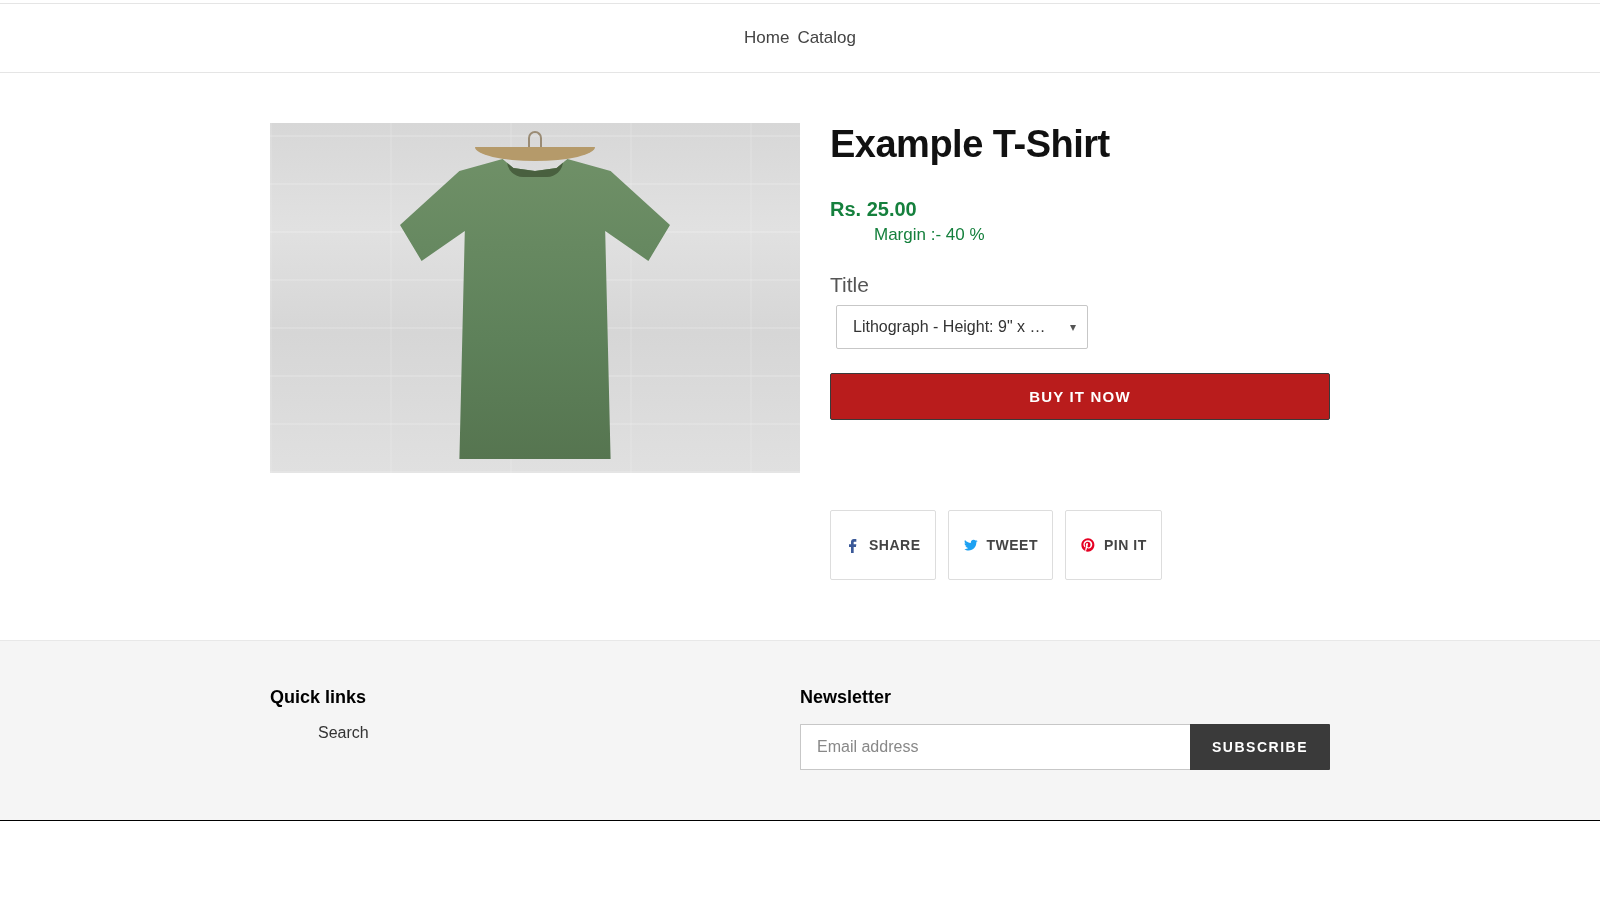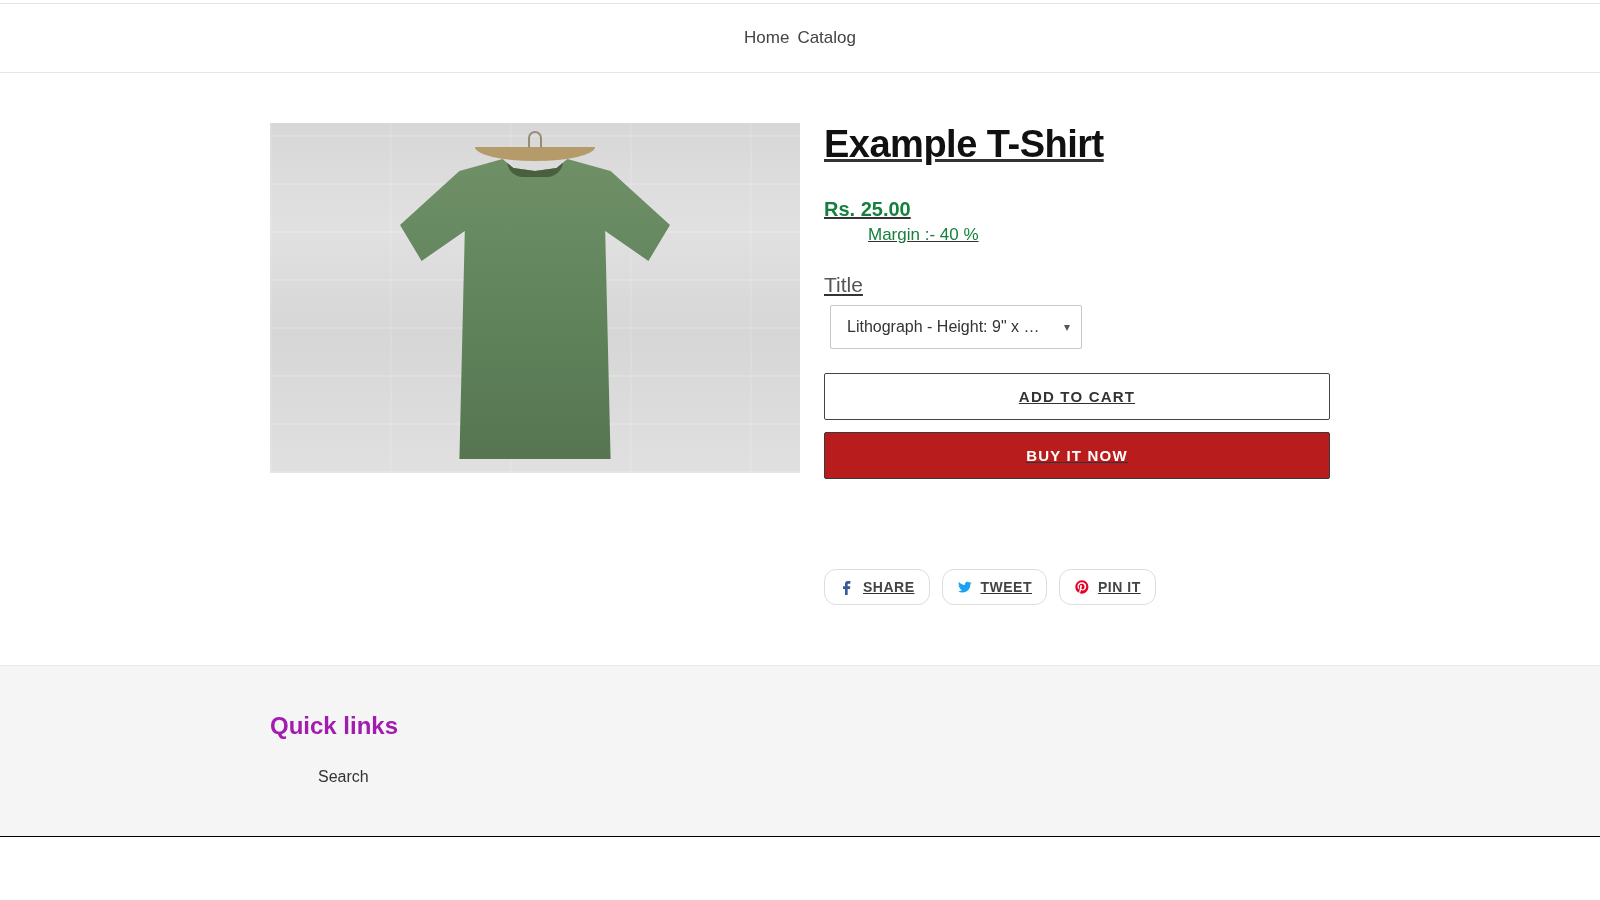--- a/index.html
+++ b/index.html
@@ -22,23 +22,22 @@
   nav a {
     color: #444;
     text-decoration: none;
     font-size: 17px;
     cursor: pointer;
   }
   .main {
     max-width: 1100px;
     margin: 50px auto 60px auto;
     display: flex;
-    gap: 24px;
+    gap: 30px;
     padding: 0 20px;
-    text-decoration: underline;
   }
   .product-image {
     flex: 0 0 530px;
     height: 350px;
     background: linear-gradient(180deg,#d7d7d7 0%, #e1e1e1 30%, #d6d6d6 60%, #e0e0e0 100%);
     position: relative;
     overflow: hidden;
   }
   
   .product-image::before{
@@ -131,35 +130,35 @@
     background:#fff;border:1px solid #444;color:#333;margin-bottom:12px;
   }
   .btn-dark{
     background:#b91c1c;color:#fff;border:1px solid #3a3a3a;
   }
   .share-row{
     display:flex;gap:12px;margin-top:90px;
   }
   .share-btn{
     display:flex;align-items:center;gap:8px;
-    border:1px solid #ddd;border-radius:12px;
-    padding:9px 14px;font-size:14px;font-weight:600;letter-spacing:0.5px;
+    border:1px solid #ddd;border-radius:2px;
+    padding:26px 14px;font-size:14px;font-weight:600;letter-spacing:0.5px;
     color:#444;cursor:pointer;background:#fff;
   }
   .share-btn svg{width:16px;height:16px;display:block;}
   footer{
     background:#f5f5f5;border-top:1px solid #e8e8e8;
     padding:46px 0 50px 0;
   }
   .footer-inner{
     max-width:1100px;margin:0 auto;display:flex;justify-content:space-between;
     padding:0 20px;gap:40px;
   }
   .footer-col h3{
-    font-size:24px;font-weight:700;color:#a21caf;margin-bottom:28px;
+    font-size:18px;font-weight:700;color:#000000;margin-bottom:16px;
   }
   .footer-link{font-size:16px;color:#333;cursor:pointer;margin-left:48px;}
   .newsletter-col{flex:0 0 530px;}
   .subscribe-row{display:flex;}
   .email-input{
     flex:1;padding:13px 16px;font-size:16px;border:1px solid #c7c7c7;border-right:none;
     border-radius:1px 0 0 1px;color:#333;
   }
   .email-input::placeholder{color:#888;}
   .subscribe-btn{
@@ -194,21 +193,20 @@
     <h1 class="product-title">Example T-Shirt</h1>
     <div class="price">Rs. 25.00</div>
     <div class="margin-note">Margin :- 40 %</div>
 
     <div class="variant-label">Title</div>
     <div class="select-wrap">
       <div class="variant-select">Lithograph - Height: 9" x Width:</div>
       <span class="chev">▾</span>
     </div>
 
-    <button class="btn btn-outline">ADD TO CART</button>
     <button class="btn btn-dark">BUY IT NOW</button>
 
     <div class="share-row">
       <div class="share-btn">
         <span>
           <svg viewBox="0 0 24 24">
               <path fill="#3b5998" d="M13 3h4v4h-3c-.6 0-1 .4-1 1v3h4l-.6 4H13v9H9v-9H6v-4h3V7c0-2.2 1.8-4 4-4z"></path>
             </svg>
         </span>
         <span>SHARE</span>
@@ -232,15 +230,22 @@
     </div>
   </div>
 </div>
 
 <footer>
   <div class="footer-inner">
     <div class="footer-col">
       <h3>Quick links</h3>
       <div class="footer-link">Search</div>
     </div>
+    <div class="footer-col newsletter-col">
+      <h3>Newsletter</h3>
+      <div class="subscribe-row">
+        <input class="email-input" type="email" placeholder="Email address" style="">
+        <button class="subscribe-btn">SUBSCRIBE</button>
+      </div>
+    </div>
   </div>
 </footer>
 <div class="bottomline"></div>
 
 </body></html>

